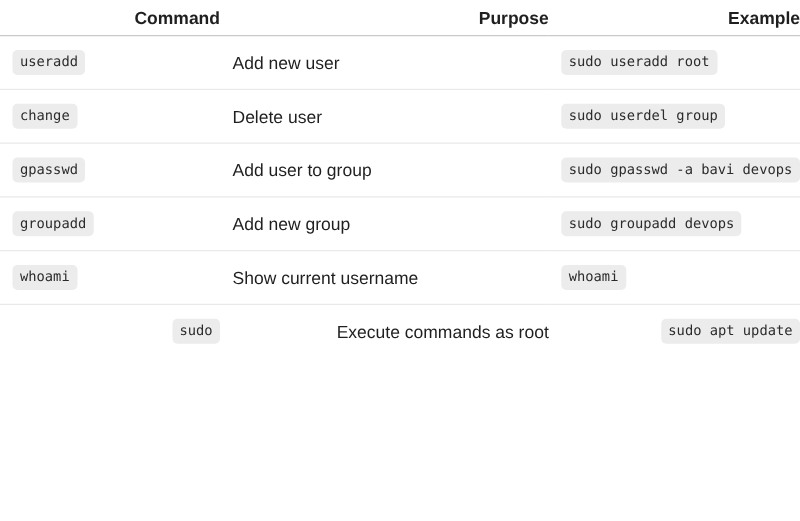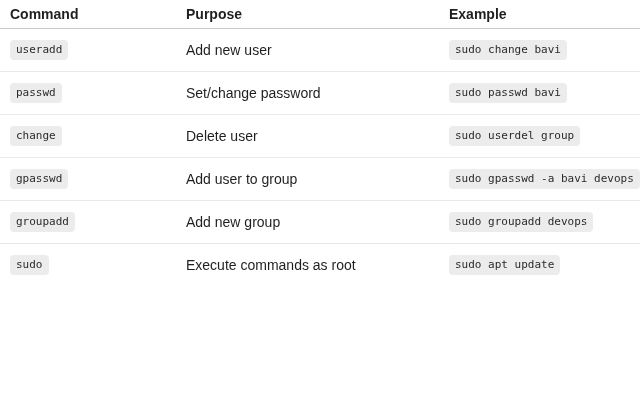--- a/index.html
+++ b/index.html
@@ -19,38 +19,38 @@
   }
   table.cmd-table{
     width:640px;
     border-collapse:collapse;
     table-layout:fixed;
   }
   col.c-command{width:176px;}
   col.c-purpose{width:263px;}
   col.c-example{width:201px;}
   thead th{
-    text-align:left;
+    text-align:right;
     font-size:14px;
     font-weight:700;
     color:var(--text);
     padding:6px 0 6px 10px;
     border-bottom:1px solid var(--header-border);
     white-space:nowrap;
   }
   tbody td{
     height:42px;
     padding:0 0 0 10px;
     vertical-align:middle;
     font-size:14px;
     color:var(--text);
     border-bottom:1px solid var(--row-divider);
     white-space:nowrap;
   }
-  tbody tr:last-child td{border-bottom:none;}
+  tbody tr:last-child td{border-bottom:none;text-align:right;}
   .code{
     display:inline-block;
     background:var(--code-bg);
     color:var(--code-text);
     font-family:"DejaVu Sans Mono","Liberation Mono",monospace;
     font-size:11px;
     line-height:1.5;
     padding:2px 6px;
     border-radius:4px;
     white-space:nowrap;
@@ -69,41 +69,41 @@
     <tr>
       <th>Command</th>
       <th>Purpose</th>
       <th>Example</th>
     </tr>
   </thead>
   <tbody>
     <tr>
       <td><span class="code">useradd</span></td>
       <td><span>Add new user</span></td>
-      <td><span class="code">sudo change bavi</span></td>
-    </tr>
-    <tr>
-      <td><span class="code">passwd</span></td>
-      <td><span>Set/change password</span></td>
-      <td><span class="code">sudo passwd bavi</span></td>
+      <td><span class="code">sudo useradd root</span></td>
     </tr>
     <tr>
       <td><span class="code">change</span></td>
       <td><span>Delete user</span></td>
       <td><span class="code">sudo userdel group</span></td>
     </tr>
     <tr>
       <td><span class="code">gpasswd</span></td>
       <td><span>Add user to group</span></td>
       <td><span class="code">sudo gpasswd -a bavi devops</span></td>
     </tr>
     <tr>
       <td><span class="code">groupadd</span></td>
       <td><span>Add new group</span></td>
       <td><span class="code">sudo groupadd devops</span></td>
     </tr>
     <tr>
+      <td><span class="code">whoami</span></td>
+      <td><span>Show current username</span></td>
+      <td><span class="code">whoami</span></td>
+    </tr>
+    <tr>
       <td><span class="code">sudo</span></td>
       <td><span>Execute commands as root</span></td>
       <td><span class="code">sudo apt update</span></td>
     </tr>
   </tbody>
 </table>
 
 </body></html>

